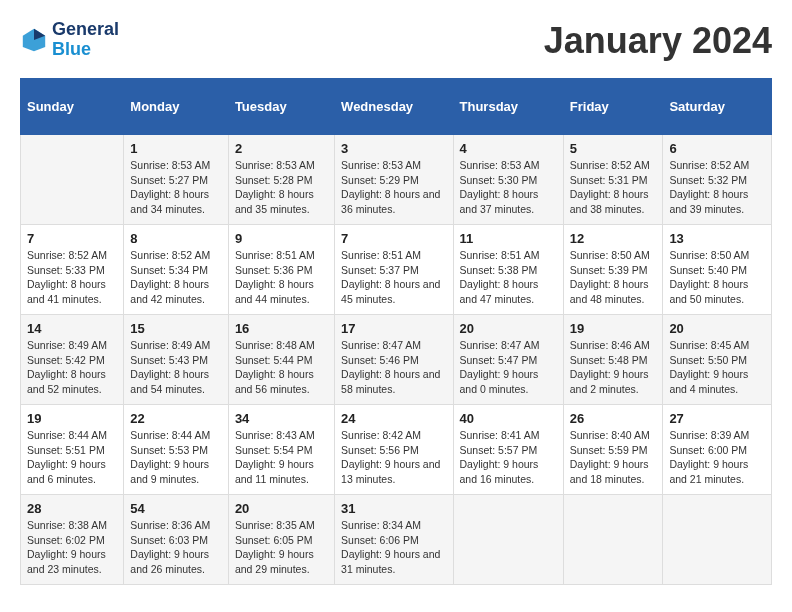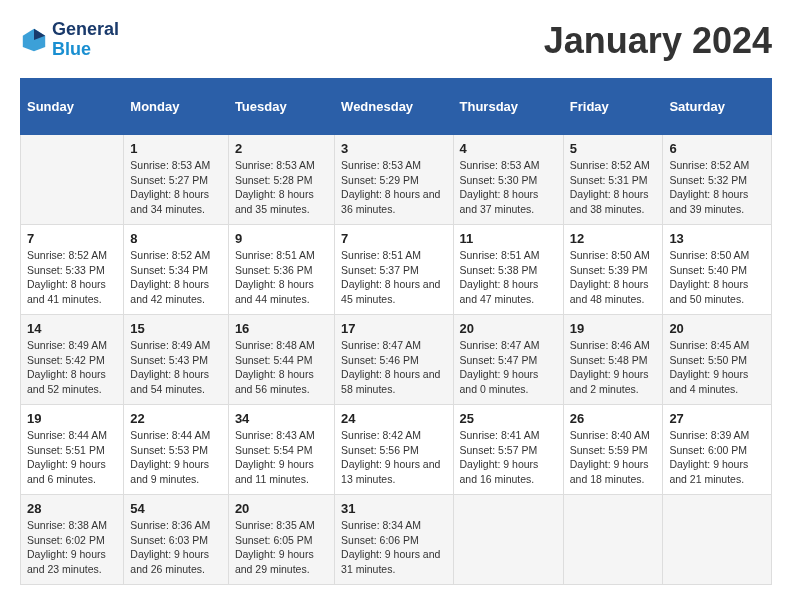--- a/index.html
+++ b/index.html
@@ -213,21 +213,21 @@
         </td>
         <td>
           <span class="day-number">34</span>
           <div class="day-info">Sunrise: 8:43 AM<br>Sunset: 5:54 PM<br>Daylight: 9 hours and 11 minutes.</div>
         </td>
         <td>
           <span class="day-number">24</span>
           <div class="day-info">Sunrise: 8:42 AM<br>Sunset: 5:56 PM<br>Daylight: 9 hours and 13 minutes.</div>
         </td>
         <td>
-          <span class="day-number">25</span>
+          <span class="day-number">40</span>
           <div class="day-info">Sunrise: 8:41 AM<br>Sunset: 5:57 PM<br>Daylight: 9 hours and 16 minutes.</div>
         </td>
         <td>
           <span class="day-number">26</span>
           <div class="day-info">Sunrise: 8:40 AM<br>Sunset: 5:59 PM<br>Daylight: 9 hours and 18 minutes.</div>
         </td>
         <td>
           <span class="day-number">27</span>
           <div class="day-info">Sunrise: 8:39 AM<br>Sunset: 6:00 PM<br>Daylight: 9 hours and 21 minutes.</div>
         </td>

